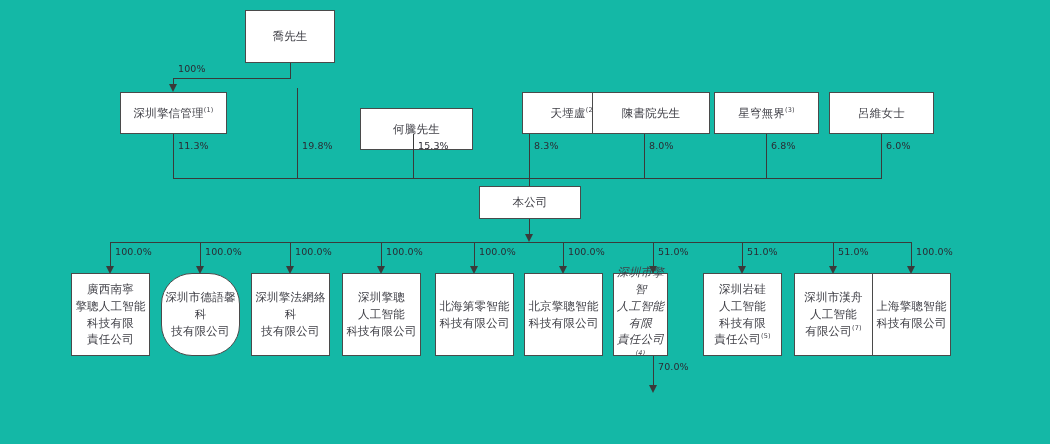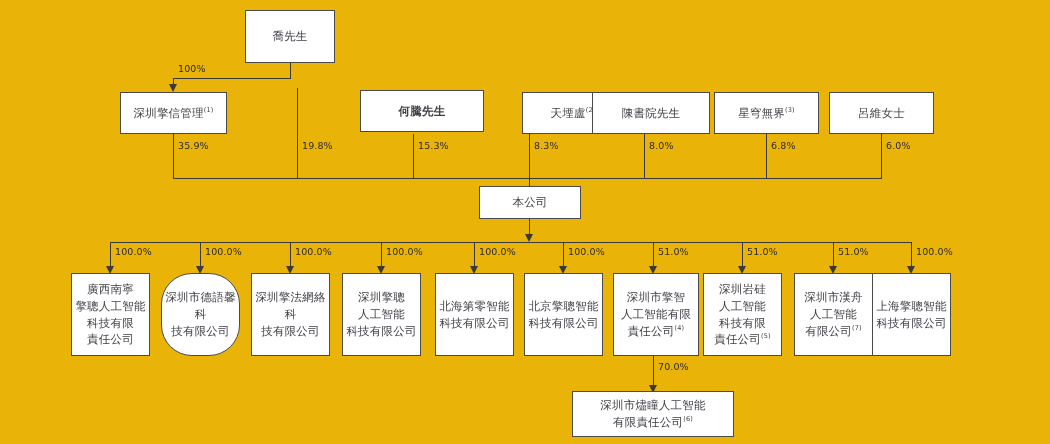--- a/index.html
+++ b/index.html
@@ -7,21 +7,21 @@
     padding: 0;
     background: #ffffff;
   }
   body {
     font-family: "DejaVu Sans", "Liberation Sans", sans-serif;
   }
   #chart {
     position: relative;
     width: 1050px;
     height: 444px;
-    background: #eab308;
+    background: #14b8a6;
     overflow: hidden;
   }
   .box {
     position: absolute;
     box-sizing: border-box;
     border: 1px solid #4a4a4a;
     background: #ffffff;
     display: flex;
     align-items: center;
     justify-content: center;
@@ -71,21 +71,21 @@
 
   <div class="ln vln" style="left:290px; top:63px; height:15px;"></div>
   <div class="ln hln" style="left:173px; top:78px; width:118px;"></div>
   <div class="ln vln" style="left:173px; top:78px; height:8px;"></div>
   <div class="arrow" style="left:169px; top:84px;"></div>
   <div class="pct" style="left:178px; top:63px;">100%</div>
 
   <div class="box" style="left:120px; top:92px; width:107px; height:42px;">
     <span class="txt"><span>深圳擎信管理</span><sup>(1)</sup></span>
   </div>
-  <div class="box" style="left:360px; top:90px; width:124px; height:42px;font-weight:bold;">
+  <div class="box" style="left:360px; top:108px; width:113px; height:42px;">
     <span class="txt"><span>何騰先生</span><sup></sup></span>
   </div>
   <div class="box" style="left:478px; top:92px; width:102px; height:42px;margin-left:44px;">
     <span class="txt"><span>天堙盧</span><sup>(2)</sup></span>
   </div>
   <div class="box" style="left:592px; top:92px; width:118px; height:42px;">
     <span class="txt"><span>陳書院先生</span><sup></sup></span>
   </div>
   <div class="box" style="left:714px; top:92px; width:105px; height:42px;">
     <span class="txt"><span>星穹無界</span><sup>(3)</sup></span>
@@ -95,21 +95,21 @@
   </div>
 
   <div class="ln vln" style="left:173px; top:134px; height:44px;"></div>
   <div class="ln vln" style="left:297px; top:88px;  height:90px;"></div>
   <div class="ln vln" style="left:413px; top:134px; height:44px;"></div>
   <div class="ln vln" style="left:529px; top:134px; height:44px;"></div>
   <div class="ln vln" style="left:644px; top:134px; height:44px;"></div>
   <div class="ln vln" style="left:766px; top:134px; height:44px;"></div>
   <div class="ln vln" style="left:881px; top:134px; height:44px;"></div>
 
-  <div class="pct" style="left:178px; top:140px;">35.9%</div>
+  <div class="pct" style="left:178px; top:140px;">11.3%</div>
   <div class="pct" style="left:302px; top:140px;">19.8%</div>
   <div class="pct" style="left:418px; top:140px;">15.3%</div>
   <div class="pct" style="left:534px; top:140px;">8.3%</div>
   <div class="pct" style="left:649px; top:140px;">8.0%</div>
   <div class="pct" style="left:771px; top:140px;">6.8%</div>
   <div class="pct" style="left:886px; top:140px;">6.0%</div>
 
   <div class="ln hln" style="left:173px; top:178px; width:709px;"></div>
 
   <div class="ln vln" style="left:529px; top:178px; height:11px;"></div>
@@ -184,21 +184,21 @@
 科技有限公司</span><sup></sup></span>
   </div>
   <div class="box" style="left:435px; top:273px; width:79px; height:83px;">
     <span class="txt"><span>北海第零智能
 科技有限公司</span><sup></sup></span>
   </div>
   <div class="box" style="left:524px; top:273px; width:79px; height:83px;justify-content:center;">
     <span class="txt"><span>北京擎聰智能
 科技有限公司</span><sup></sup></span>
   </div>
-  <div class="box" style="left:613px; top:273px; width:86px; height:83px;">
+  <div class="box" style="left:613px; top:273px; width:55px; height:83px;font-style:italic;">
     <span class="txt"><span>深圳市擎智
 人工智能有限
 責任公司</span><sup>(4)</sup></span>
   </div>
   <div class="box" style="left:703px; top:273px; width:79px; height:83px;">
     <span class="txt"><span>深圳岩硅
 人工智能
 科技有限
 責任公司</span><sup>(5)</sup></span>
   </div>
@@ -209,18 +209,14 @@
   </div>
   <div class="box" style="left:872px; top:273px; width:79px; height:83px;align-items:center;">
     <span class="txt"><span>上海擎聰智能
 科技有限公司</span><sup></sup></span>
   </div>
 
   <div class="ln vln" style="left:653px; top:356px; height:31px;"></div>
   <div class="arrow" style="left:649px; top:385px;"></div>
   <div class="pct" style="left:658px; top:361px;">70.0%</div>
 
-  <div class="box" style="left:572px; top:391px; width:162px; height:46px;">
-    <span class="txt"><span>深圳市燼瞳人工智能
-有限責任公司</span><sup>(6)</sup></span>
-  </div>
 
 </div>
 
 </body></html>

